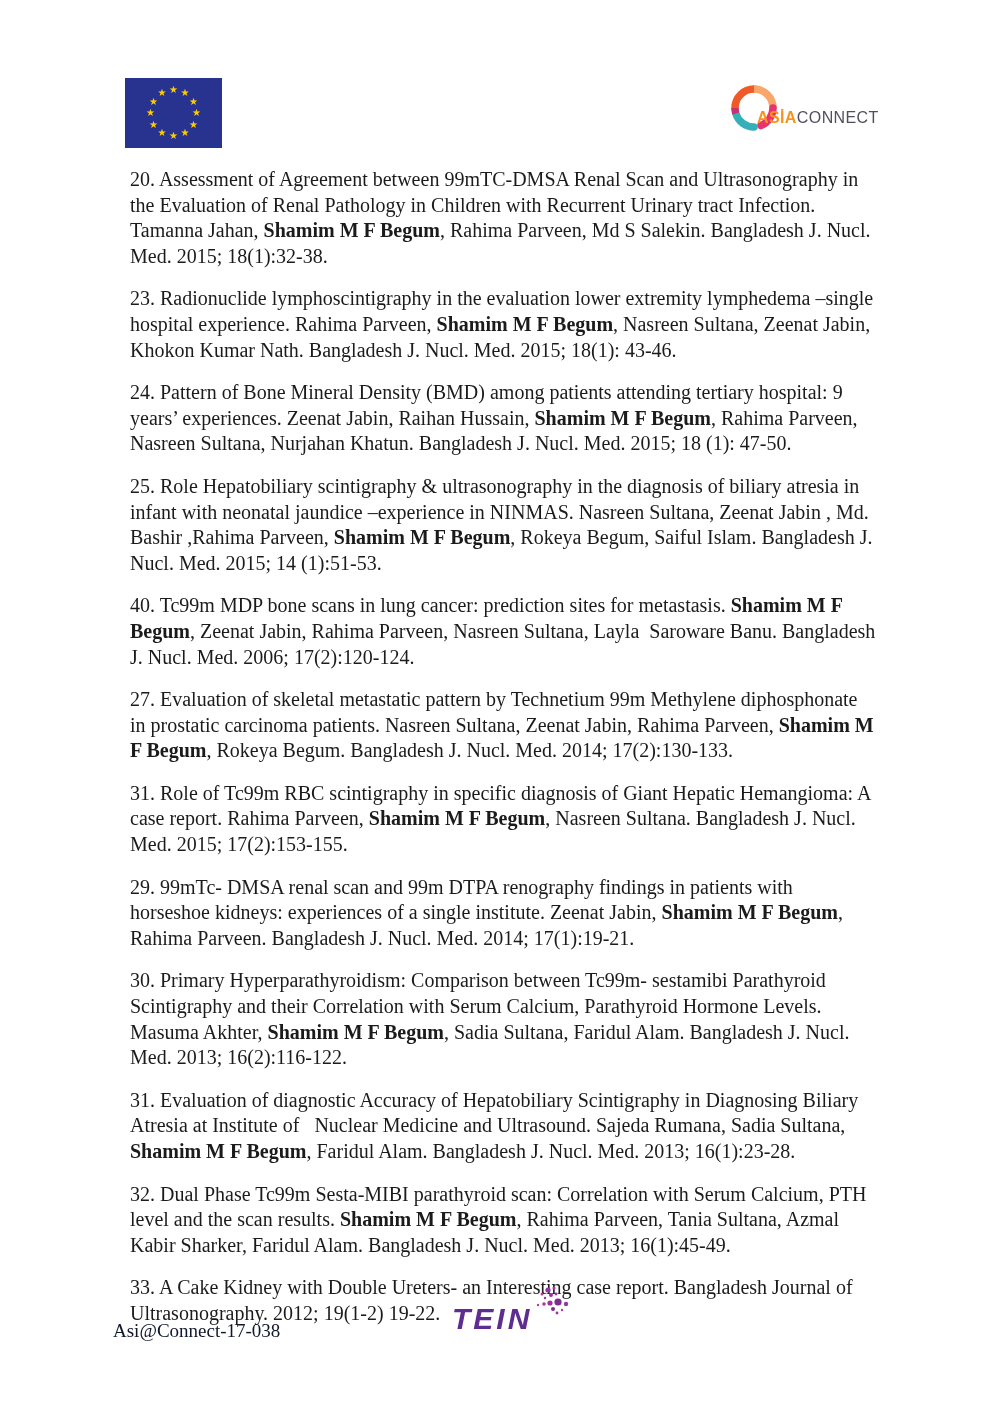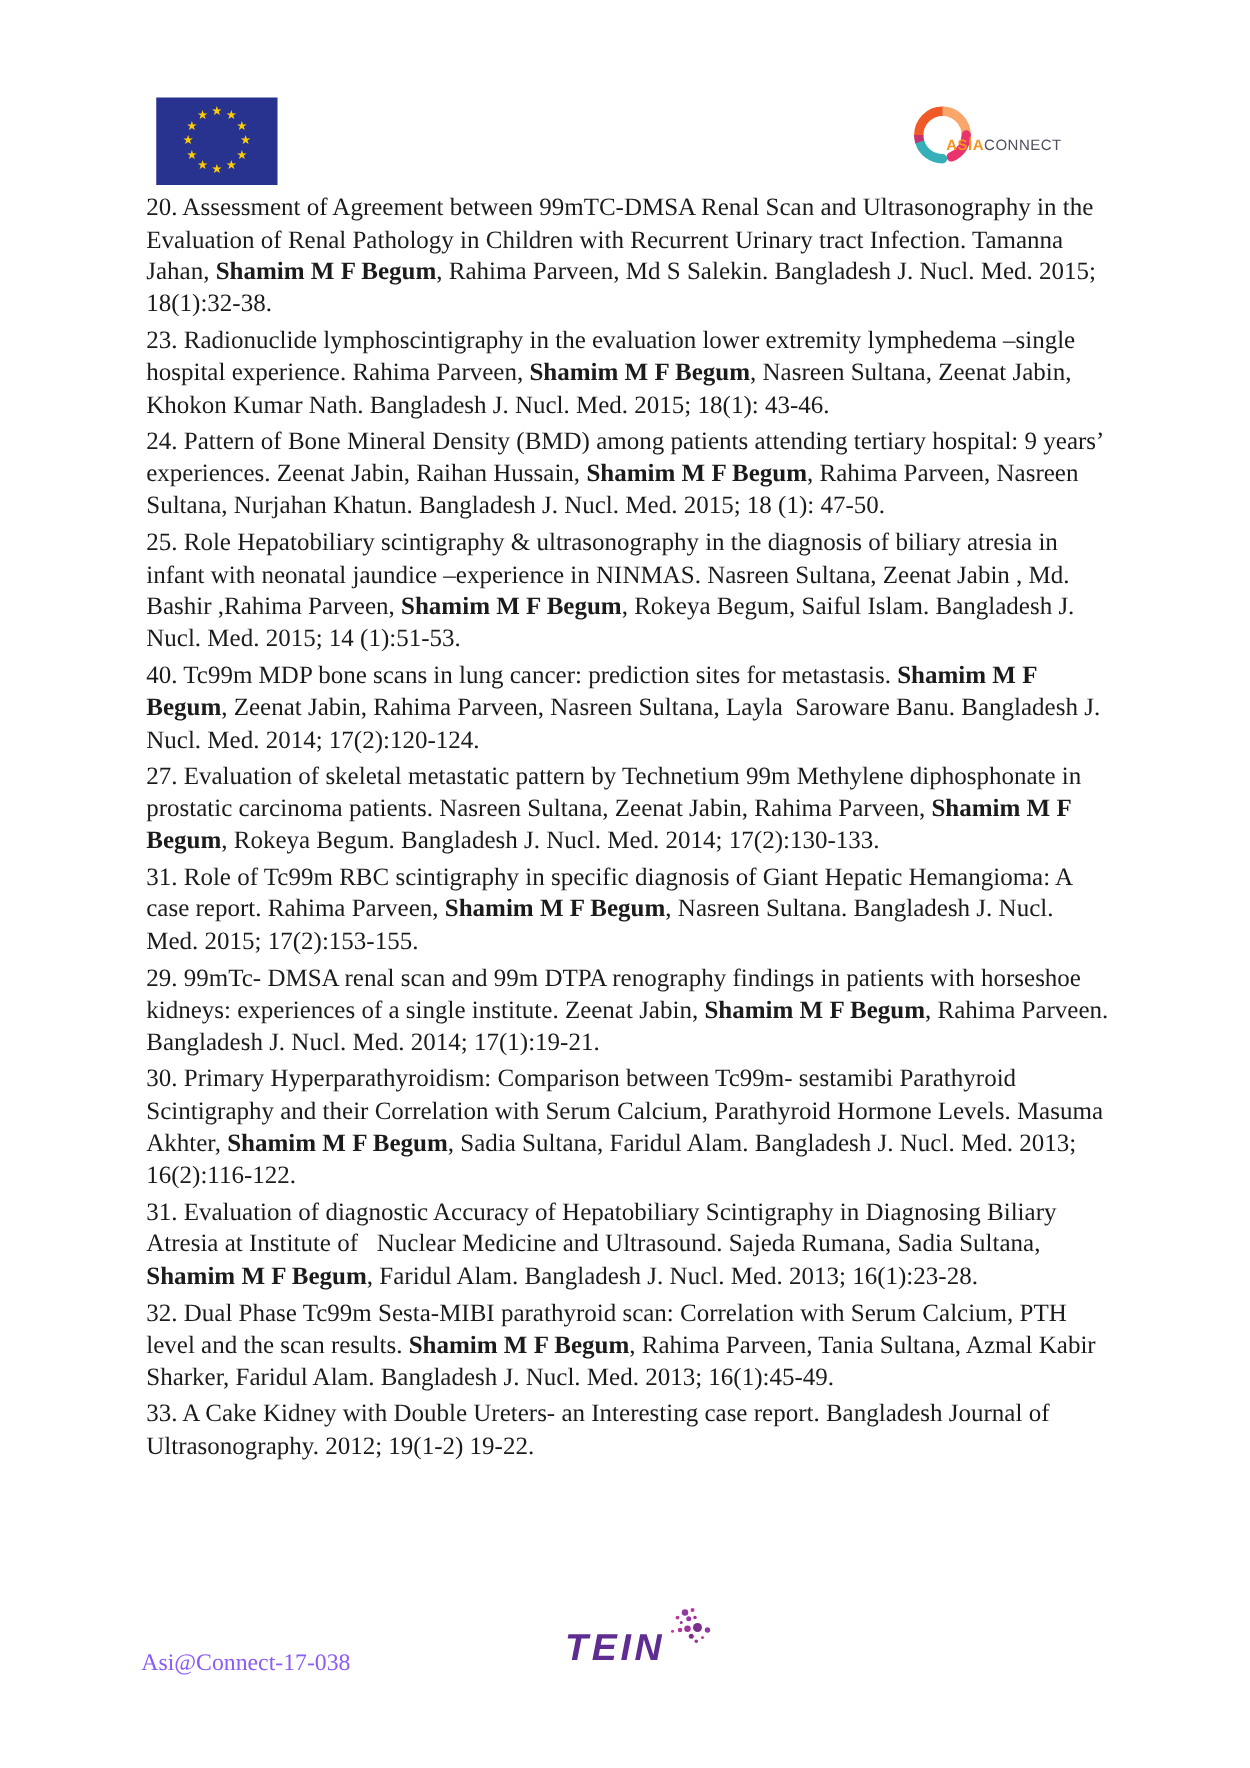--- a/index.html
+++ b/index.html
@@ -30,46 +30,46 @@
   .asiaconnect{
     position:absolute;
     left:728px; top:82px;
     width:165px; height:60px;
   }
   .asiaconnect svg{position:absolute;left:0;top:0;}
   .ac-text{
     position:absolute;
     left:29px; top:27px;
     font-family:"Liberation Sans","DejaVu Sans",sans-serif;
-    font-size:12px;
+    font-size:16px;
     letter-spacing:0.4px;
     white-space:nowrap;
   }
   .ac-asia{font-weight:bold;color:#f7941d;}
   .ac-connect{font-weight:400;color:#4f4f60;}
   
   .pubs{
     position:absolute;
     left:113px; top:150px;
     width:780px;
     font-size:20px;
     line-height:25.6px;
     text-align:left;
   }
   .pub{
-    margin:4px; padding:0;
+    margin:17px; padding:0;
     white-space:pre-wrap;
   }
   .pub b{font-weight:bold;}
   
   .footer-ref{
     position:absolute;
     left:113px; top:1320px;
     font-size:19px;
-    color:#8b5cf6;
+    color:#0f172a;
   }
   .tein{
     position:absolute;
     left:452px; top:1302px;
     width:120px; height:50px;
   }
   .tein-text{
     font-family:"Liberation Sans","DejaVu Sans",sans-serif;
     font-weight:bold;
     font-style:italic;
@@ -112,21 +112,21 @@
       <path d="M 7.8 31.5 A 19 19 0 0 1 7 26" stroke="#c6336d" stroke-width="7.5" fill="none"></path>
     </svg>
     <div class="ac-text"><span class="ac-asia">ASİA</span><span class="ac-connect">CONNECT</span></div>
   </div>
 
   <div class="pubs">
       <p class="pub"><span>20. Assessment of Agreement between 99mTC-DMSA Renal Scan and Ultrasonography in the Evaluation of Renal Pathology in Children with Recurrent Urinary tract Infection. Tamanna Jahan, </span><b>Shamim M F Begum</b><span>, Rahima Parveen, Md S Salekin. Bangladesh J. Nucl. Med. 2015; 18(1):32-38.</span></p>
       <p class="pub"><span>23. Radionuclide lymphoscintigraphy in the evaluation lower extremity lymphedema –single hospital experience. Rahima Parveen, </span><b>Shamim M F Begum</b><span>, Nasreen Sultana, Zeenat Jabin, Khokon Kumar Nath. Bangladesh J. Nucl. Med. 2015; 18(1): 43-46.</span></p>
       <p class="pub"><span>24. Pattern of Bone Mineral Density (BMD) among patients attending tertiary hospital: 9 years’ experiences. Zeenat Jabin, Raihan Hussain, </span><b>Shamim M F Begum</b><span>, Rahima Parveen, Nasreen Sultana, Nurjahan Khatun. Bangladesh J. Nucl. Med. 2015; 18 (1): 47-50.</span></p>
       <p class="pub"><span>25. Role Hepatobiliary scintigraphy &amp; ultrasonography in the diagnosis of biliary atresia in infant with neonatal jaundice –experience in NINMAS. Nasreen Sultana, Zeenat Jabin , Md. Bashir ,Rahima Parveen, </span><b>Shamim M F Begum</b><span>, Rokeya Begum, Saiful Islam. Bangladesh J. Nucl. Med. 2015; 14 (1):51-53.</span></p>
-      <p class="pub"><span>40. Tc99m MDP bone scans in lung cancer: prediction sites for metastasis. </span><b>Shamim M F Begum</b><span>, Zeenat Jabin, Rahima Parveen, Nasreen Sultana, Layla  Saroware Banu. Bangladesh J. Nucl. Med. 2014; 17(2):120-124.</span></p>
+      <p class="pub"><span>40. Tc99m MDP bone scans in lung cancer: prediction sites for metastasis. </span><b>Shamim M F Begum</b><span>, Zeenat Jabin, Rahima Parveen, Nasreen Sultana, Layla  Saroware Banu. Bangladesh J. Nucl. Med. 2006; 17(2):120-124.</span></p>
       <p class="pub"><span>27. Evaluation of skeletal metastatic pattern by Technetium 99m Methylene diphosphonate in prostatic carcinoma patients. Nasreen Sultana, Zeenat Jabin, Rahima Parveen, </span><b>Shamim M F Begum</b><span>, Rokeya Begum. Bangladesh J. Nucl. Med. 2014; 17(2):130-133.</span></p>
       <p class="pub"><span>31. Role of Tc99m RBC scintigraphy in specific diagnosis of Giant Hepatic Hemangioma: A case report. Rahima Parveen, </span><b>Shamim M F Begum</b><span>, Nasreen Sultana. Bangladesh J. Nucl. Med. 2015; 17(2):153-155.</span></p>
       <p class="pub"><span>29. 99mTc- DMSA renal scan and 99m DTPA renography findings in patients with horseshoe kidneys: experiences of a single institute. Zeenat Jabin, </span><b>Shamim M F Begum</b><span>, Rahima Parveen. Bangladesh J. Nucl. Med. 2014; 17(1):19-21.</span></p>
       <p class="pub"><span>30. Primary Hyperparathyroidism: Comparison between Tc99m- sestamibi Parathyroid Scintigraphy and their Correlation with Serum Calcium, Parathyroid Hormone Levels. Masuma Akhter, </span><b>Shamim M F Begum</b><span>, Sadia Sultana, Faridul Alam. Bangladesh J. Nucl. Med. 2013; 16(2):116-122.</span></p>
       <p class="pub"><span>31. Evaluation of diagnostic Accuracy of Hepatobiliary Scintigraphy in Diagnosing Biliary Atresia at Institute of   Nuclear Medicine and Ultrasound. Sajeda Rumana, Sadia Sultana, </span><b>Shamim M F Begum</b><span>, Faridul Alam. Bangladesh J. Nucl. Med. 2013; 16(1):23-28.</span></p>
       <p class="pub"><span>32. Dual Phase Tc99m Sesta-MIBI parathyroid scan: Correlation with Serum Calcium, PTH level and the scan results. </span><b>Shamim M F Begum</b><span>, Rahima Parveen, Tania Sultana, Azmal Kabir Sharker, Faridul Alam. Bangladesh J. Nucl. Med. 2013; 16(1):45-49.</span></p>
       <p class="pub"><span>33. A Cake Kidney with Double Ureters- an Interesting case report. Bangladesh Journal of Ultrasonography. 2012; 19(1-2) 19-22.</span></p>
     </div>
 
   <div class="footer-ref">Asi@Connect-17-038</div>

